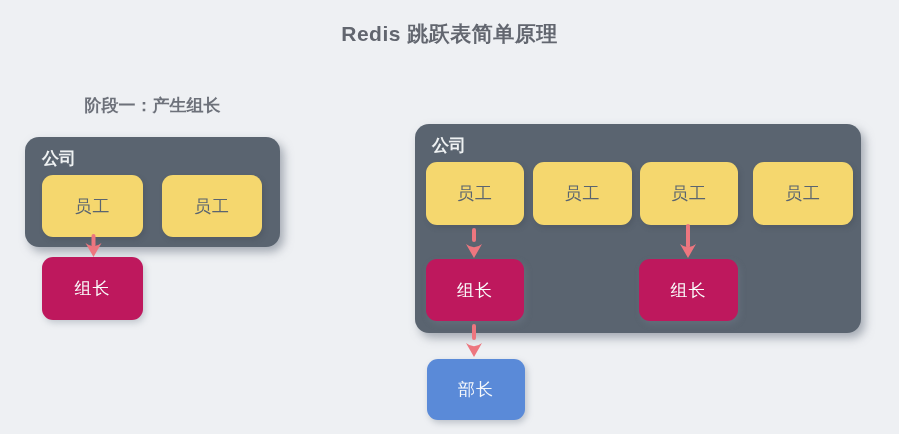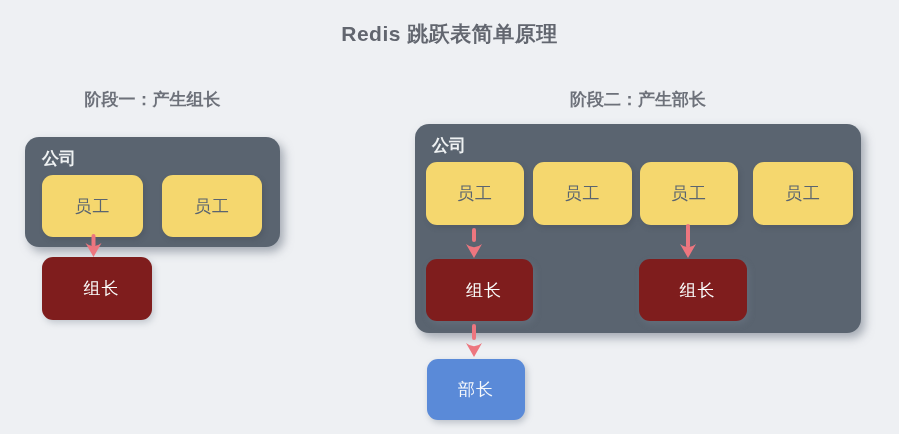--- a/index.html
+++ b/index.html
@@ -25,21 +25,21 @@
     color: #62666f;
     letter-spacing: 0.5px;
   }
   .stage-label {
     position: absolute;
     font-size: 17px;
     font-weight: 600;
     color: #6d717a;
     text-align: center;
   }
-  .stage-label.s1 { left: 25px;  top: 88px; width: 255px; }
+  .stage-label.s1 { left: 25px;  top: 94px; width: 255px; }
   .stage-label.s2 { left: 415px; top: 88px; width: 446px; }
   .container {
     position: absolute;
     background: #5a6470;
     border-radius: 14px;
     box-shadow: 4px 5px 10px rgba(104,113,128,0.55);
   }
   .container.c1 { left: 25px;  top: 137px; width: 255px; height: 110px; }
   .container.c2 { left: 415px; top: 124px; width: 446px; height: 209px; }
   .container-label {
@@ -58,24 +58,23 @@
     justify-content: center;
     font-size: 17px;
     letter-spacing: 1px;
   }
   .box.yellow {
     background: #f5d76e;
     color: #5a6470;
     box-shadow: 2px 3px 5px rgba(60,68,80,0.28);
   }
   .box.teal {
-    background: #7f1d1d;
+    background: #be185d;
     color: #fafdfc;
     box-shadow: 2px 3px 6px rgba(118,128,143,0.35);
-    padding-left: 9px;
   }
   .box.blue {
     background: #5a8ad8;
     color: #f5f8fb;
     box-shadow: 2px 3px 6px rgba(118,128,143,0.4);
     font-family: Liberation Mono, monospace;
   }
   
   .c1 .emp1 { left: 17px;  top: 38px; width: 101px; height: 62px; }
   .c1 .emp2 { left: 137px; top: 38px; width: 100px; height: 62px; }
@@ -96,21 +95,20 @@
   }
 </style>
 </head>
 <body>
 
 <div class="canvas">
 
   <div class="title">Redis 跳跃表简单原理</div>
 
   <div class="stage-label s1">阶段一：产生组长</div>
-  <div class="stage-label s2">阶段二：产生部长</div>
 
   <div class="container c1">
     <div class="container-label">公司</div>
     <div class="box yellow emp1">员工</div>
     <div class="box yellow emp2">员工</div>
   </div>
   <div class="box teal leader-s1">组长</div>
 
   <div class="container c2">
     <div class="container-label">公司</div>

